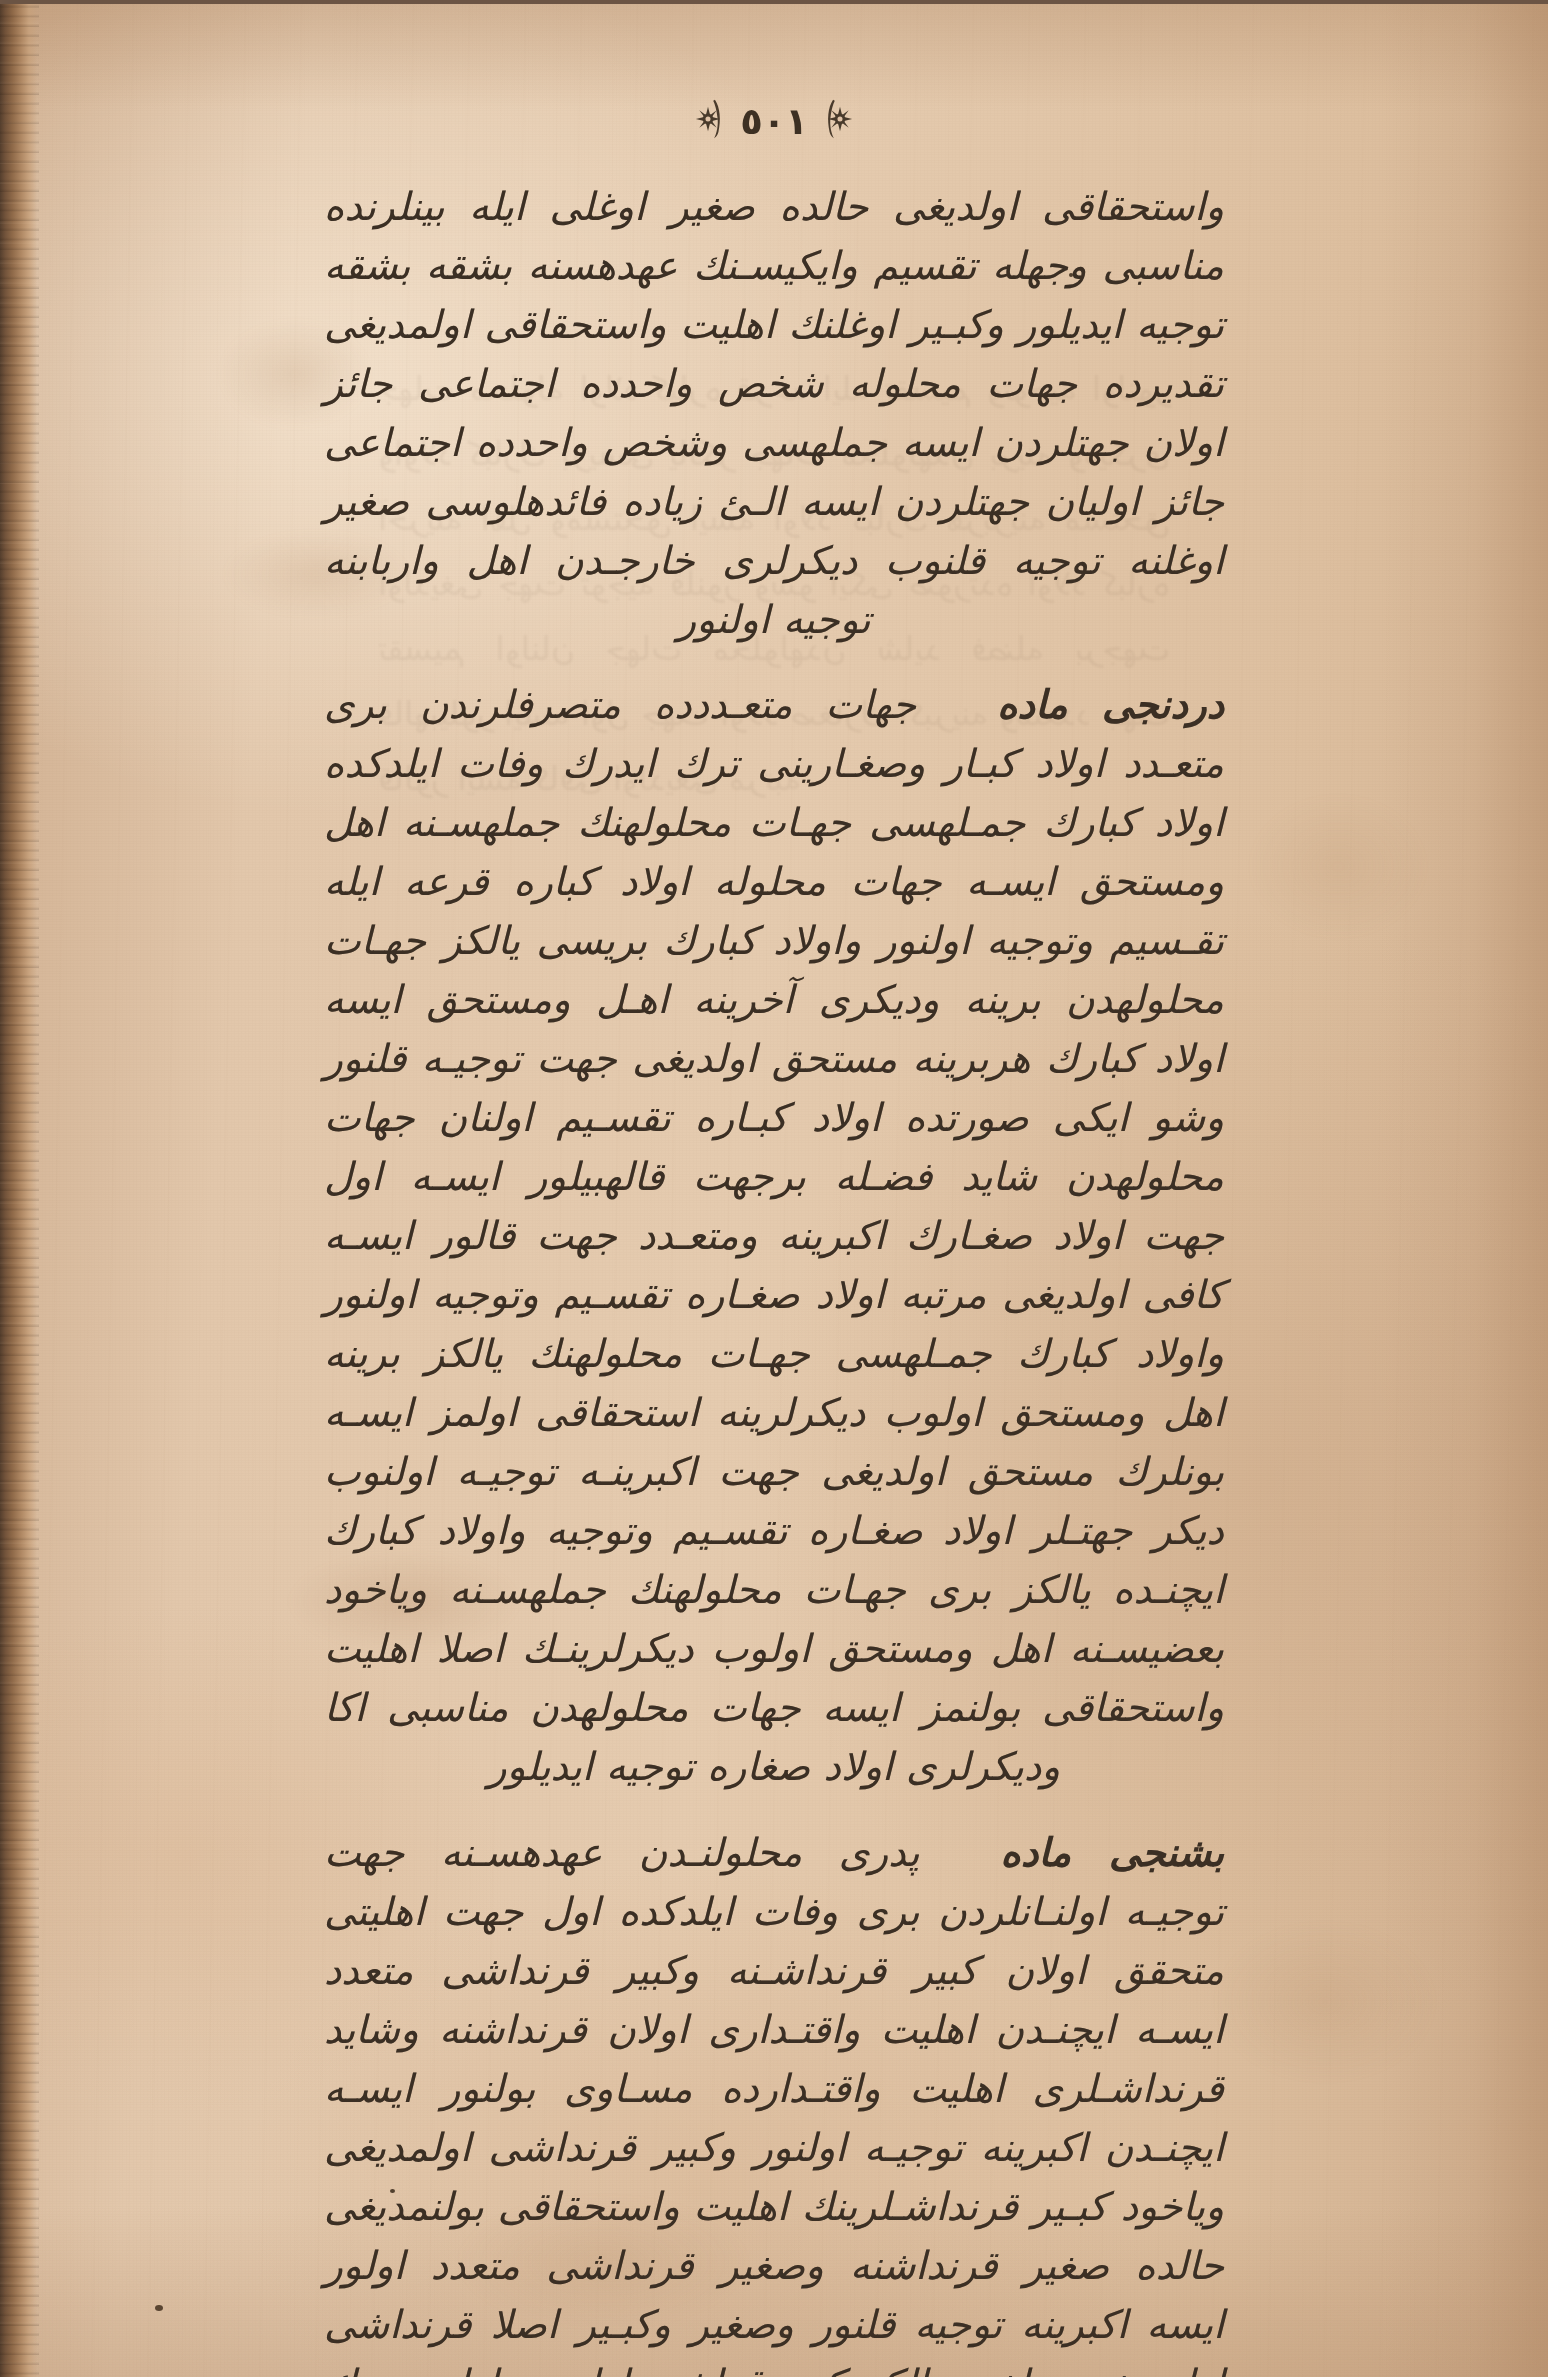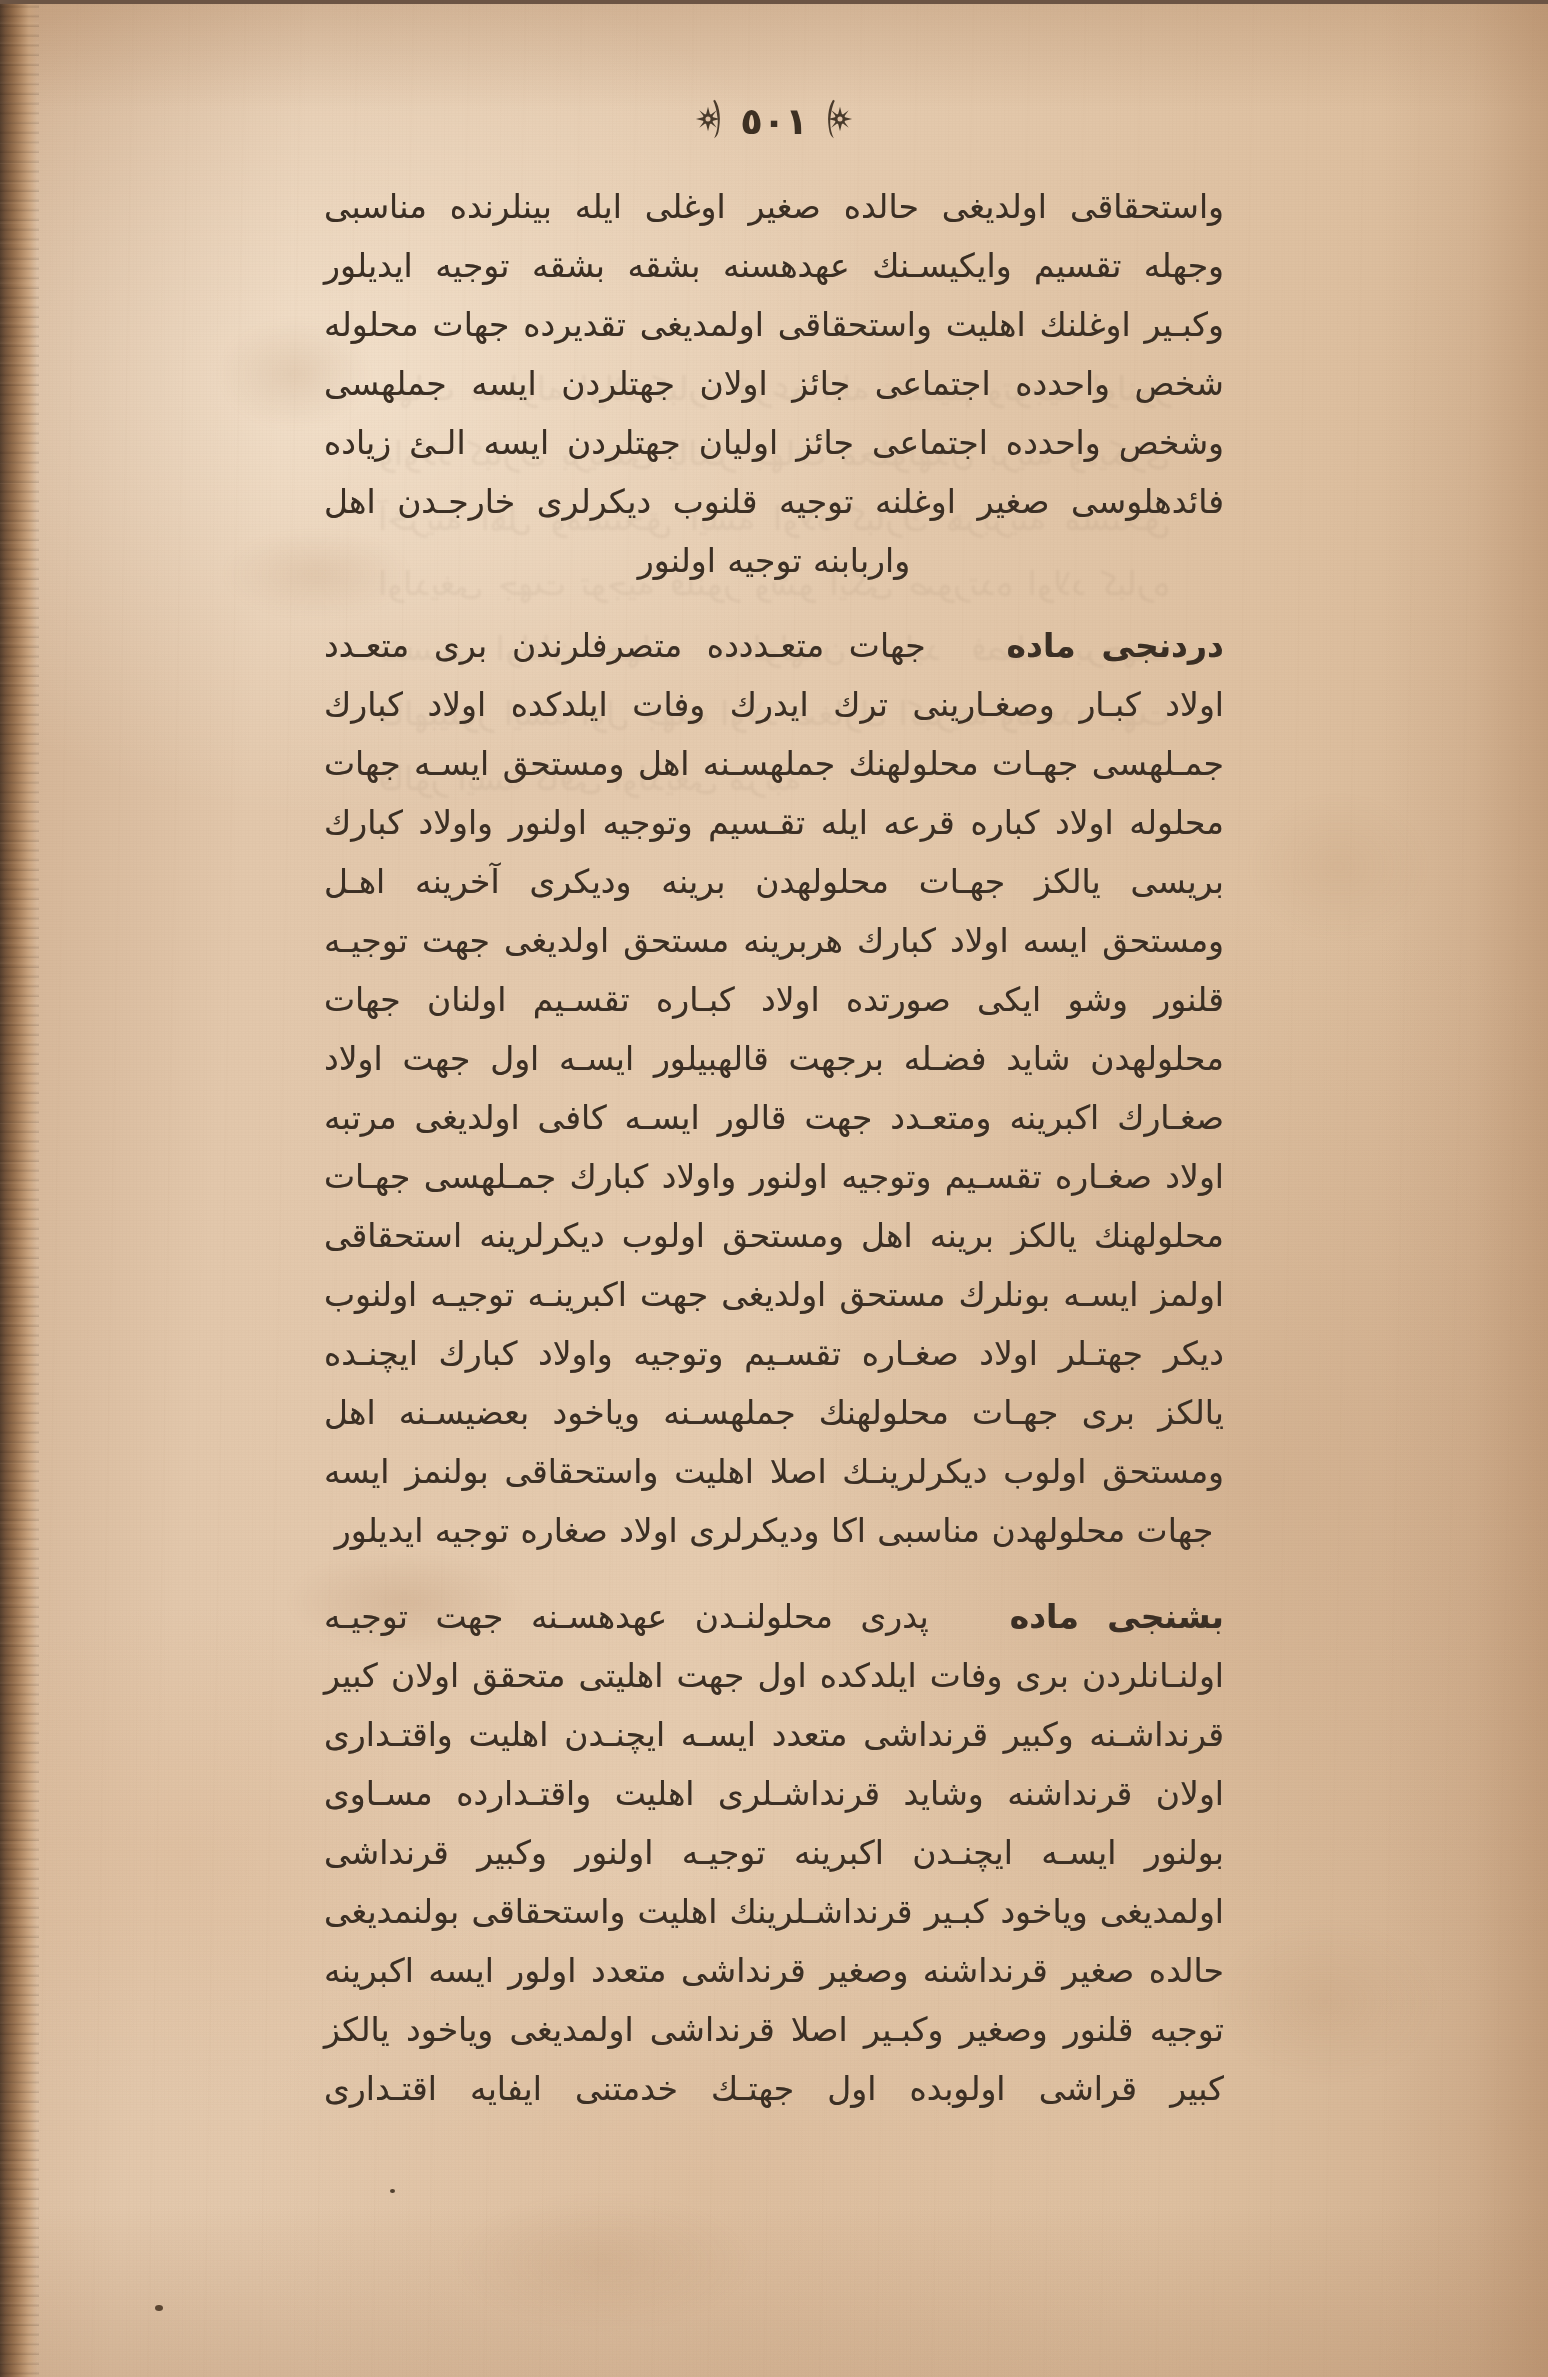--- a/index.html
+++ b/index.html
@@ -179,25 +179,26 @@
     right: 324px;
     width: 900px;
     direction: rtl;
     color: #3b2f24;
     font-family: "DejaVu Sans", "DejaVu Serif", serif;
   }
 
   .para {
     text-align: justify;
     text-align-last: center;
-    font-size: 33px;
+    font-size: 39px;
     line-height: 59px;
     margin: 0 0 4.4px 0;
     text-justify: inter-word;
     word-spacing: 0.9px;
+    font-style: italic;
     -webkit-font-smoothing: antialiased;
   }
   .para.has-heading { margin-top: 26.4px; }
   .para:last-child { text-align-last: justify; }
 
   .article-heading {
     font-weight: 700;
     letter-spacing: 0.4px;
   }
   .heading-gap {

